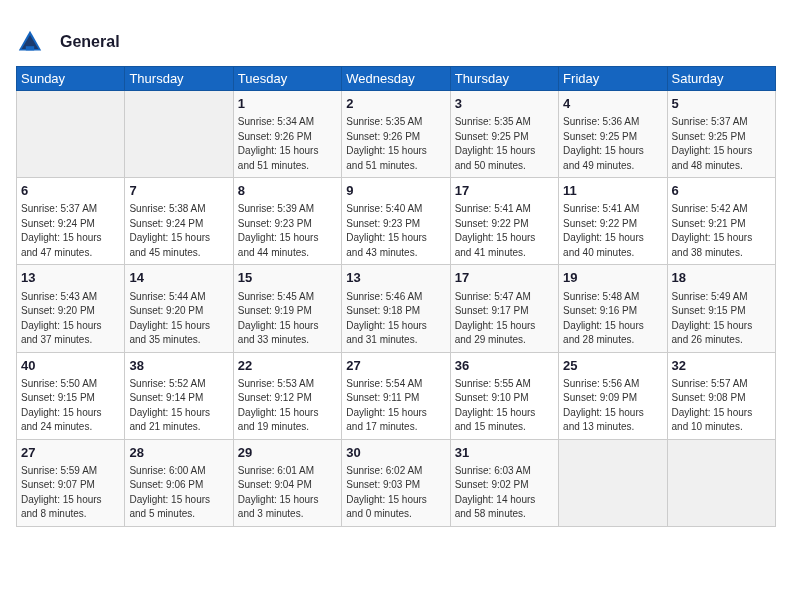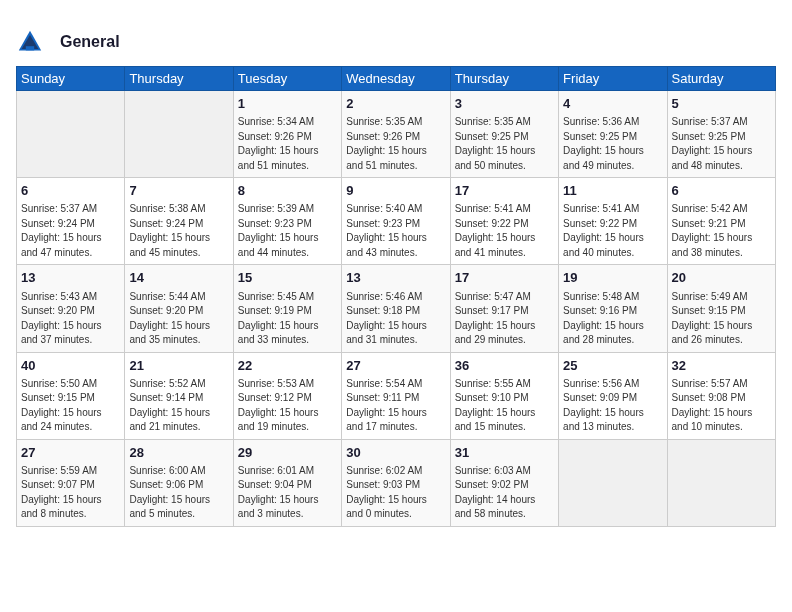--- a/index.html
+++ b/index.html
@@ -189,31 +189,31 @@
         </td>
         <td>
           <span class="day-num">17</span>
           <div class="day-info">Sunrise: 5:47 AM<br>Sunset: 9:17 PM<br>Daylight: 15 hours<br>and 29 minutes.</div>
         </td>
         <td>
           <span class="day-num">19</span>
           <div class="day-info">Sunrise: 5:48 AM<br>Sunset: 9:16 PM<br>Daylight: 15 hours<br>and 28 minutes.</div>
         </td>
         <td>
-          <span class="day-num">20</span>
+          <span class="day-num">18</span>
           <div class="day-info">Sunrise: 5:49 AM<br>Sunset: 9:15 PM<br>Daylight: 15 hours<br>and 26 minutes.</div>
         </td>
       </tr>
       <tr>
         <td>
           <span class="day-num">40</span>
           <div class="day-info">Sunrise: 5:50 AM<br>Sunset: 9:15 PM<br>Daylight: 15 hours<br>and 24 minutes.</div>
         </td>
         <td>
-          <span class="day-num">21</span>
+          <span class="day-num">38</span>
           <div class="day-info">Sunrise: 5:52 AM<br>Sunset: 9:14 PM<br>Daylight: 15 hours<br>and 21 minutes.</div>
         </td>
         <td>
           <span class="day-num">22</span>
           <div class="day-info">Sunrise: 5:53 AM<br>Sunset: 9:12 PM<br>Daylight: 15 hours<br>and 19 minutes.</div>
         </td>
         <td>
           <span class="day-num">27</span>
           <div class="day-info">Sunrise: 5:54 AM<br>Sunset: 9:11 PM<br>Daylight: 15 hours<br>and 17 minutes.</div>
         </td>

